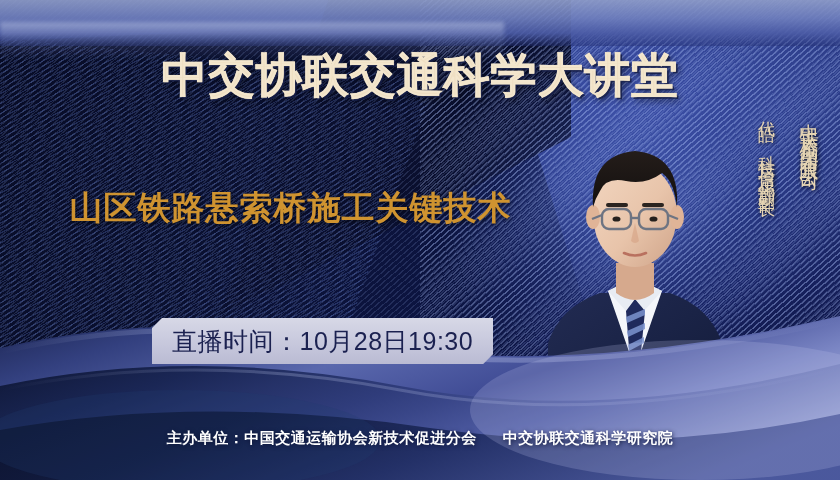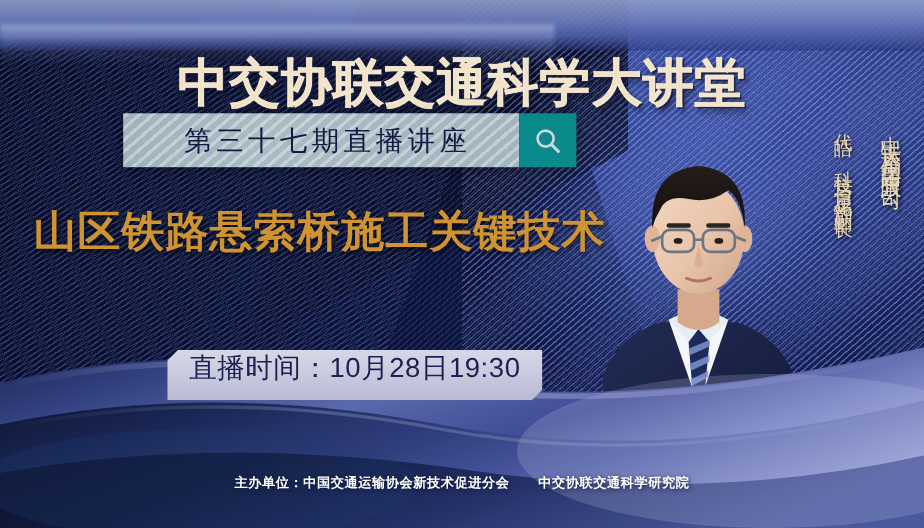--- a/index.html
+++ b/index.html
@@ -172,36 +172,37 @@
     justify-content: center;
   }
   .search-btn svg { display: block; }
 
   
   .subtitle {
     position: absolute;
     left: 18px; top: 186px;
     width: 545px;
     text-align: center;
-    font-size: 39px;
+    font-size: 33px;
     line-height: 1.33;
     font-weight: 700;
     color: #cf9330;
     letter-spacing: 1px;
     text-shadow: 1px 2px 4px rgba(0,0,0,.6);
   }
   .subtitle .line2 { display: block; }
 
   
   .time-pill {
     position: absolute;
     left: 152px; top: 318px;
     height: 46px;
     padding: 0 20px;
     display: flex;
+    align-items: center;
     background: linear-gradient(180deg, #d7d8e6 0%, #c9cade 48%, #babbd3 100%);
     clip-path: polygon(10px 0%, 100% 0%, 100% calc(100% - 10px), calc(100% - 10px) 100%, 0% 100%, 0% 10px);
     box-shadow: 0 3px 12px rgba(0,0,0,.45);
   }
   .time-pill-text {
     font-size: 25px;
     font-weight: 500;
     color: #1b2150;
     letter-spacing: 0.5px;
     white-space: nowrap;
@@ -234,21 +235,21 @@
     width: 186px; height: 305px;
   }
   .portrait svg { display: block; width: 100%; height: 100%; }
 
   
   .footer {
     position: absolute;
     left: 0; bottom: 32px;
     width: 100%;
     text-align: center;
-    font-size: 12px;
+    font-size: 15px;
     font-weight: 700;
     color: #ffffff;
     letter-spacing: 0.5px;
     text-shadow: 1px 1px 4px rgba(10,16,50,.85);
   }
   .footer .gap { display: inline-block; width: 26px; }
 </style>
 </head>
 <body>
 
@@ -369,33 +370,20 @@
       <path d="M0 140 Q200 104 430 138 Q640 168 840 124 L840 190 L0 190 Z" fill="url(#wv3)" opacity=".88"></path>
       <path d="M0 62 Q170 22 360 56 Q560 94 840 30" stroke="url(#wvhl)" stroke-width="5" fill="none" opacity=".7"></path>
       <path d="M0 100 Q190 60 400 100 Q600 138 840 78" stroke="url(#wvhl)" stroke-width="3" fill="none" opacity=".45"></path>
       <ellipse cx="700" cy="120" rx="230" ry="70" fill="rgba(190,198,238,.22)"></ellipse>
       <ellipse cx="180" cy="150" rx="200" ry="50" fill="rgba(30,60,110,.25)"></ellipse>
     </svg>
   </div>
 
   <h1 class="main-title">中交协联交通科学大讲堂</h1>
 
-  <div class="searchbar">
-    <div class="search-field">
-      <span class="search-text">第三十七期直播讲座</span>
-    </div>
-    <div class="search-btn">
-      <span>
-        <svg width="28" height="28" viewBox="0 0 28 28" aria-hidden="true">
-          <circle cx="12" cy="12" r="7.3" fill="none" stroke="#cfd6da" stroke-width="2.4"></circle>
-          <line x1="17.4" y1="17.4" x2="23.6" y2="23.6" stroke="#cfd6da" stroke-width="2.8" stroke-linecap="round"></line>
-        </svg>
-      </span>
-    </div>
-  </div>
 
   <div class="subtitle">
     <span>山区铁路悬索桥施工关键技术</span>
   </div>
 
   <div class="time-pill">
     <span class="time-pill-text">直播时间：10月28日19:30</span>
   </div>
 
   <div class="vtext vtext-org">中铁大桥局集团有限公司</div>

